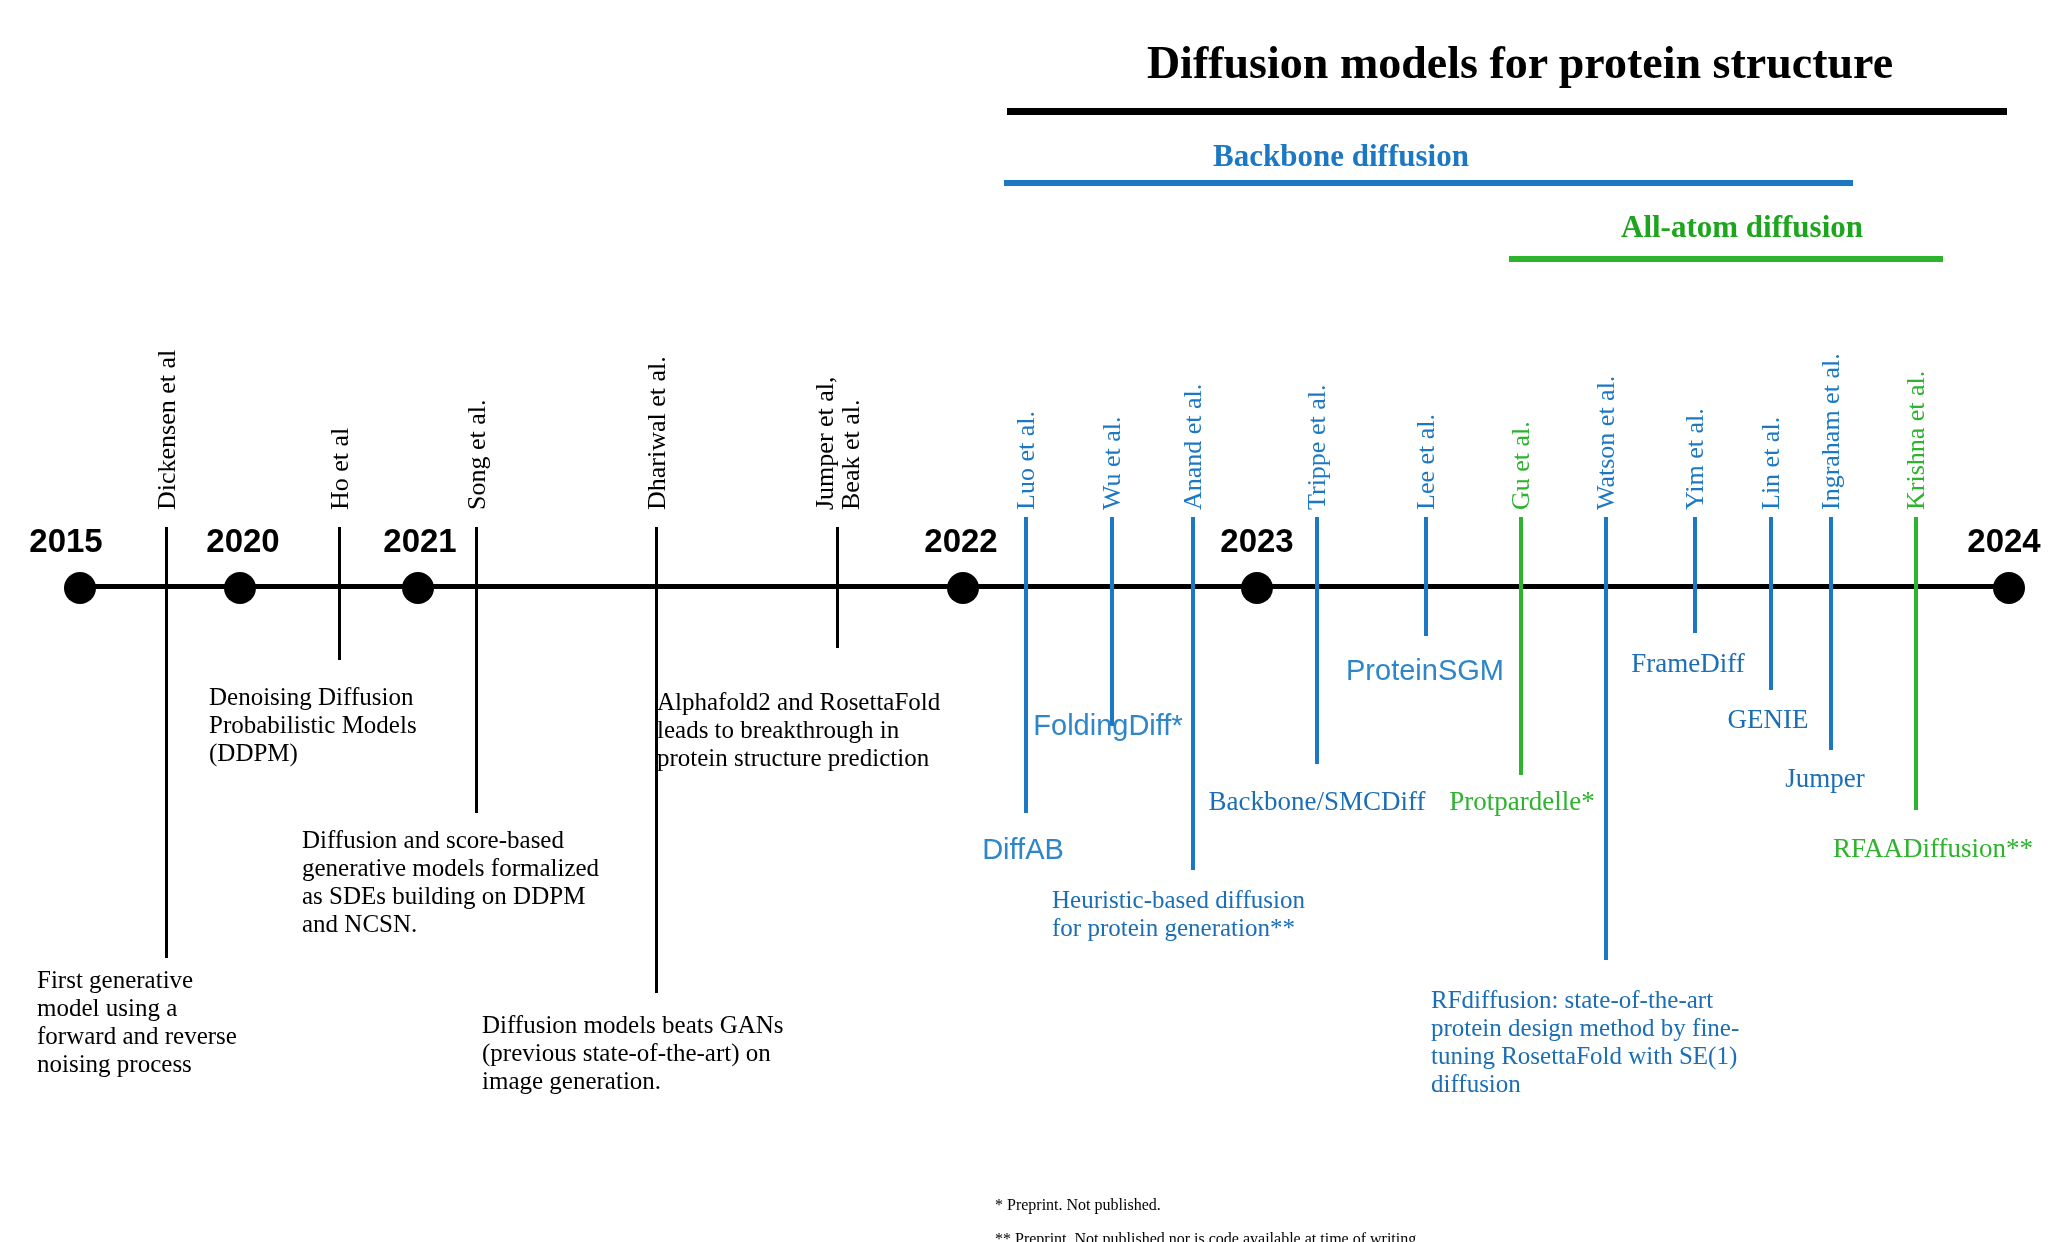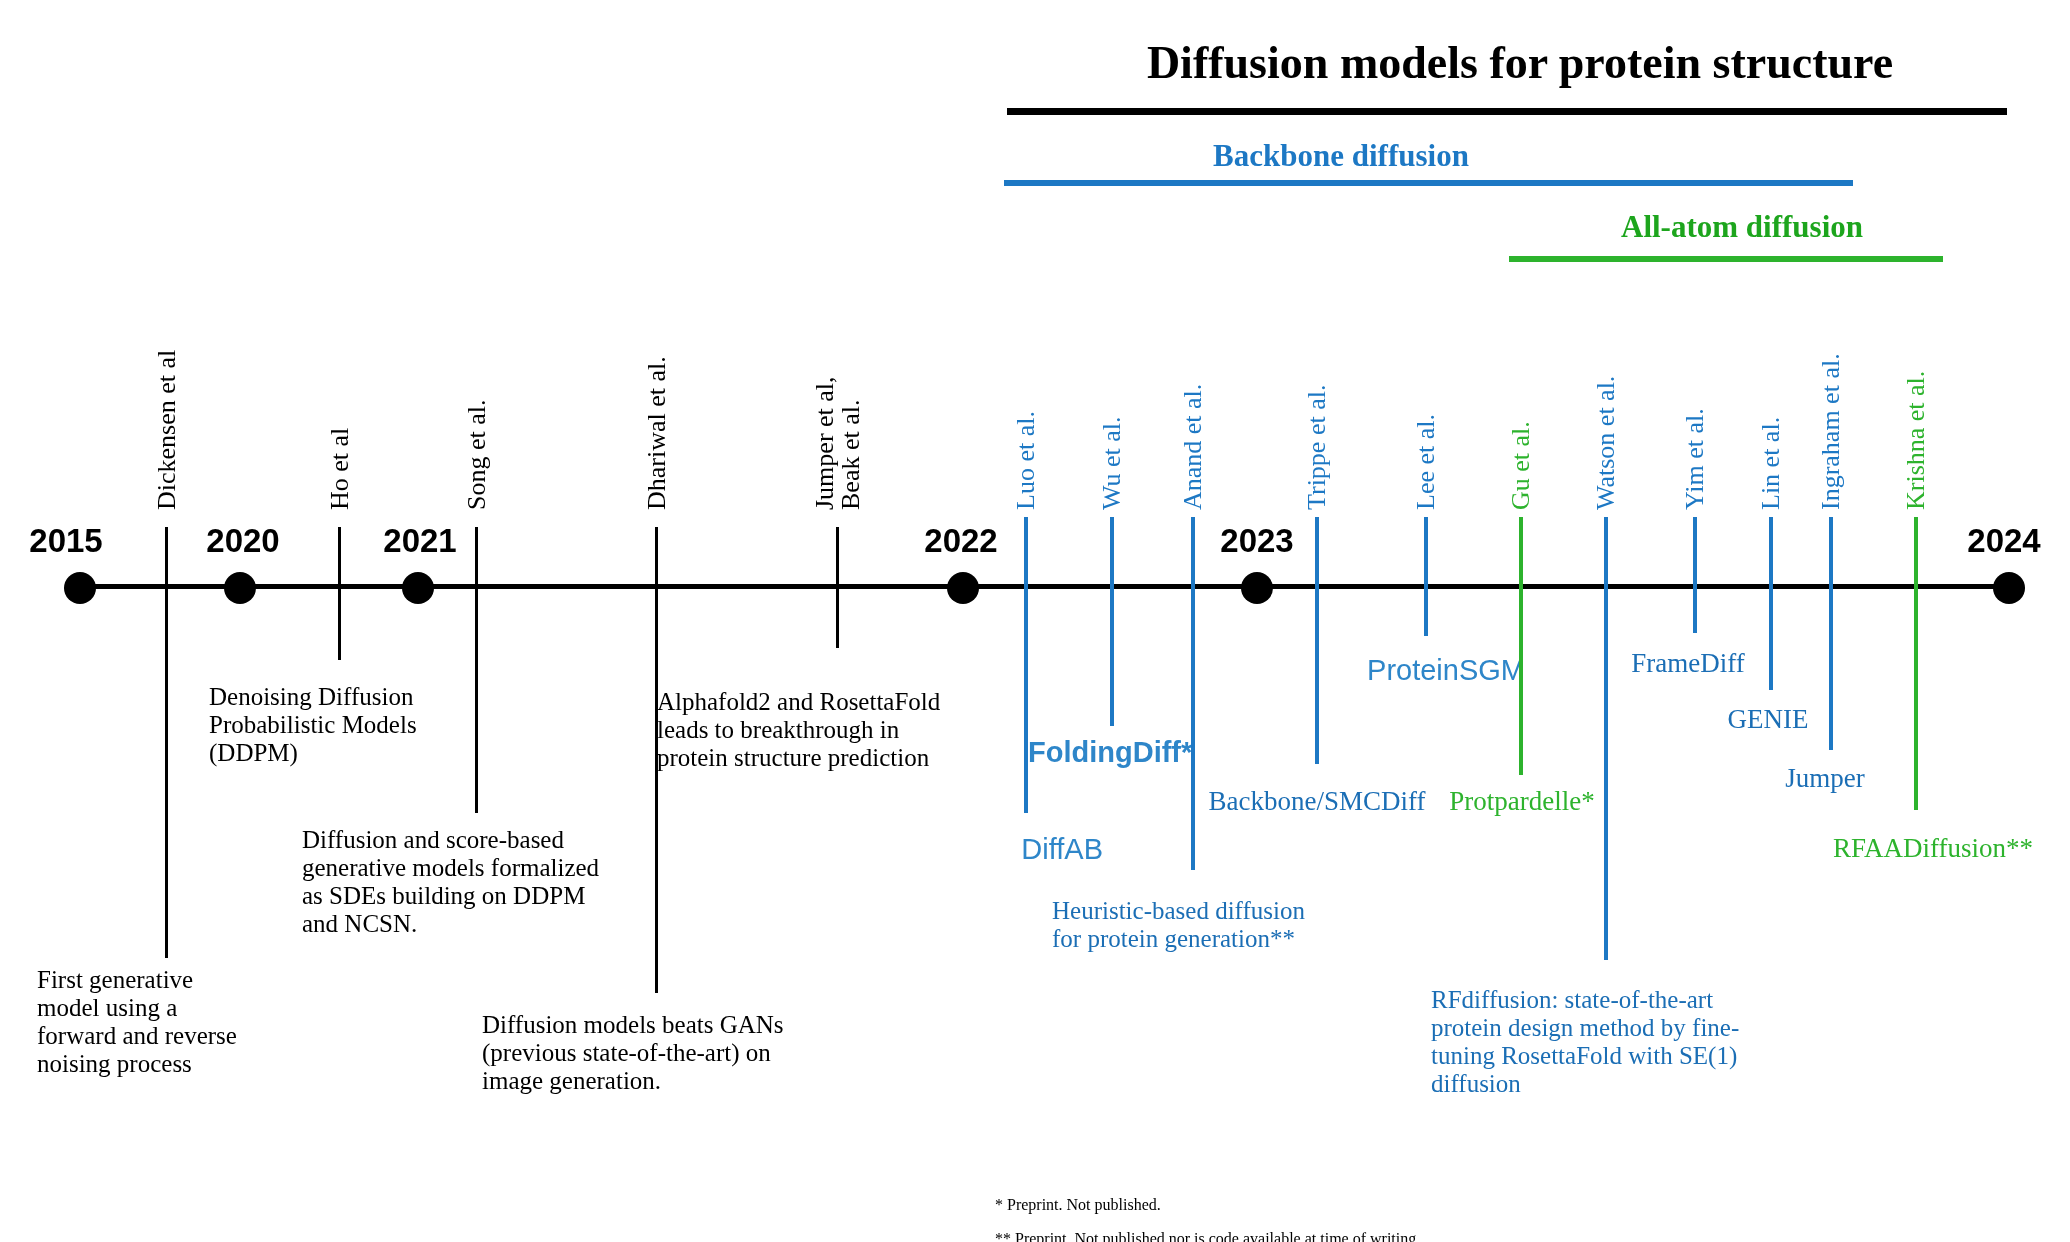--- a/index.html
+++ b/index.html
@@ -48,24 +48,24 @@
   .rot.two { height: 52px; line-height: 26px; }
   .rot.k { color: var(--black); }
   .rot.b { color: var(--blue); }
   .rot.g { color: var(--green); }
   
   .note {
     position: absolute; font-size: 25px; line-height: 28px;
     text-align: left; white-space: pre-line; color: var(--black);
   }
   .note.b { color: var(--blue-serif); }
-  .note.left { text-align: left; margin-top: 11px; }
+  .note.left { text-align: left; }
   
   .model { position: absolute; text-align: center; white-space: nowrap; }
-  .model.sans { font-family: "Liberation Sans", sans-serif; font-size: 29px; color: var(--blue-sans); text-align: right; }
+  .model.sans { font-family: "Liberation Sans", sans-serif; font-size: 29px; color: var(--blue-sans); }
   .model.serif { font-size: 27px; color: var(--blue-serif); }
   .model.green { color: var(--green); }
   
   .footnote { position: absolute; font-size: 16px; line-height: 34px; color: var(--black); white-space: nowrap; margin-top: 32px; }
 </style>
 </head>
 <body>
 
 <div id="canvas">
 
@@ -126,21 +126,21 @@
   <div class="note" style="left:657px; top:688px; width:350px;">Alphafold2 and RosettaFold
 leads to breakthrough in
 protein structure prediction</div>
 
   <div class="vline b" style="left:1024px; top:517px; height:296px;"></div>
   <div class="rot b" style="left:1039px; top:484px;">Luo et al.</div>
   <div class="model sans" style="left:943px; top:833px; width:160px;">DiffAB</div>
 
   <div class="vline b" style="left:1110px; top:517px; height:209px;"></div>
   <div class="rot b" style="left:1125px; top:484px;">Wu et al.</div>
-  <div class="model sans" style="left:1028px; top:736px; width:160px;font-weight:bold;">FoldingDiff*</div>
+  <div class="model sans" style="left:1028px; top:709px; width:160px;">FoldingDiff*</div>
 
   <div class="vline b" style="left:1191px; top:517px; height:353px;"></div>
   <div class="rot b" style="left:1206px; top:484px;">Anand et al.</div>
   <div class="note b left" style="left:1052px; top:886px; width:340px;">Heuristic-based diffusion
 for protein generation**</div>
 
   <div class="vline b" style="left:1315px; top:517px; height:247px;"></div>
   <div class="rot b" style="left:1330px; top:484px;">Trippe et al.</div>
   <div class="model serif" style="left:1197px; top:786px; width:240px;">Backbone/SMCDiff</div>
 

